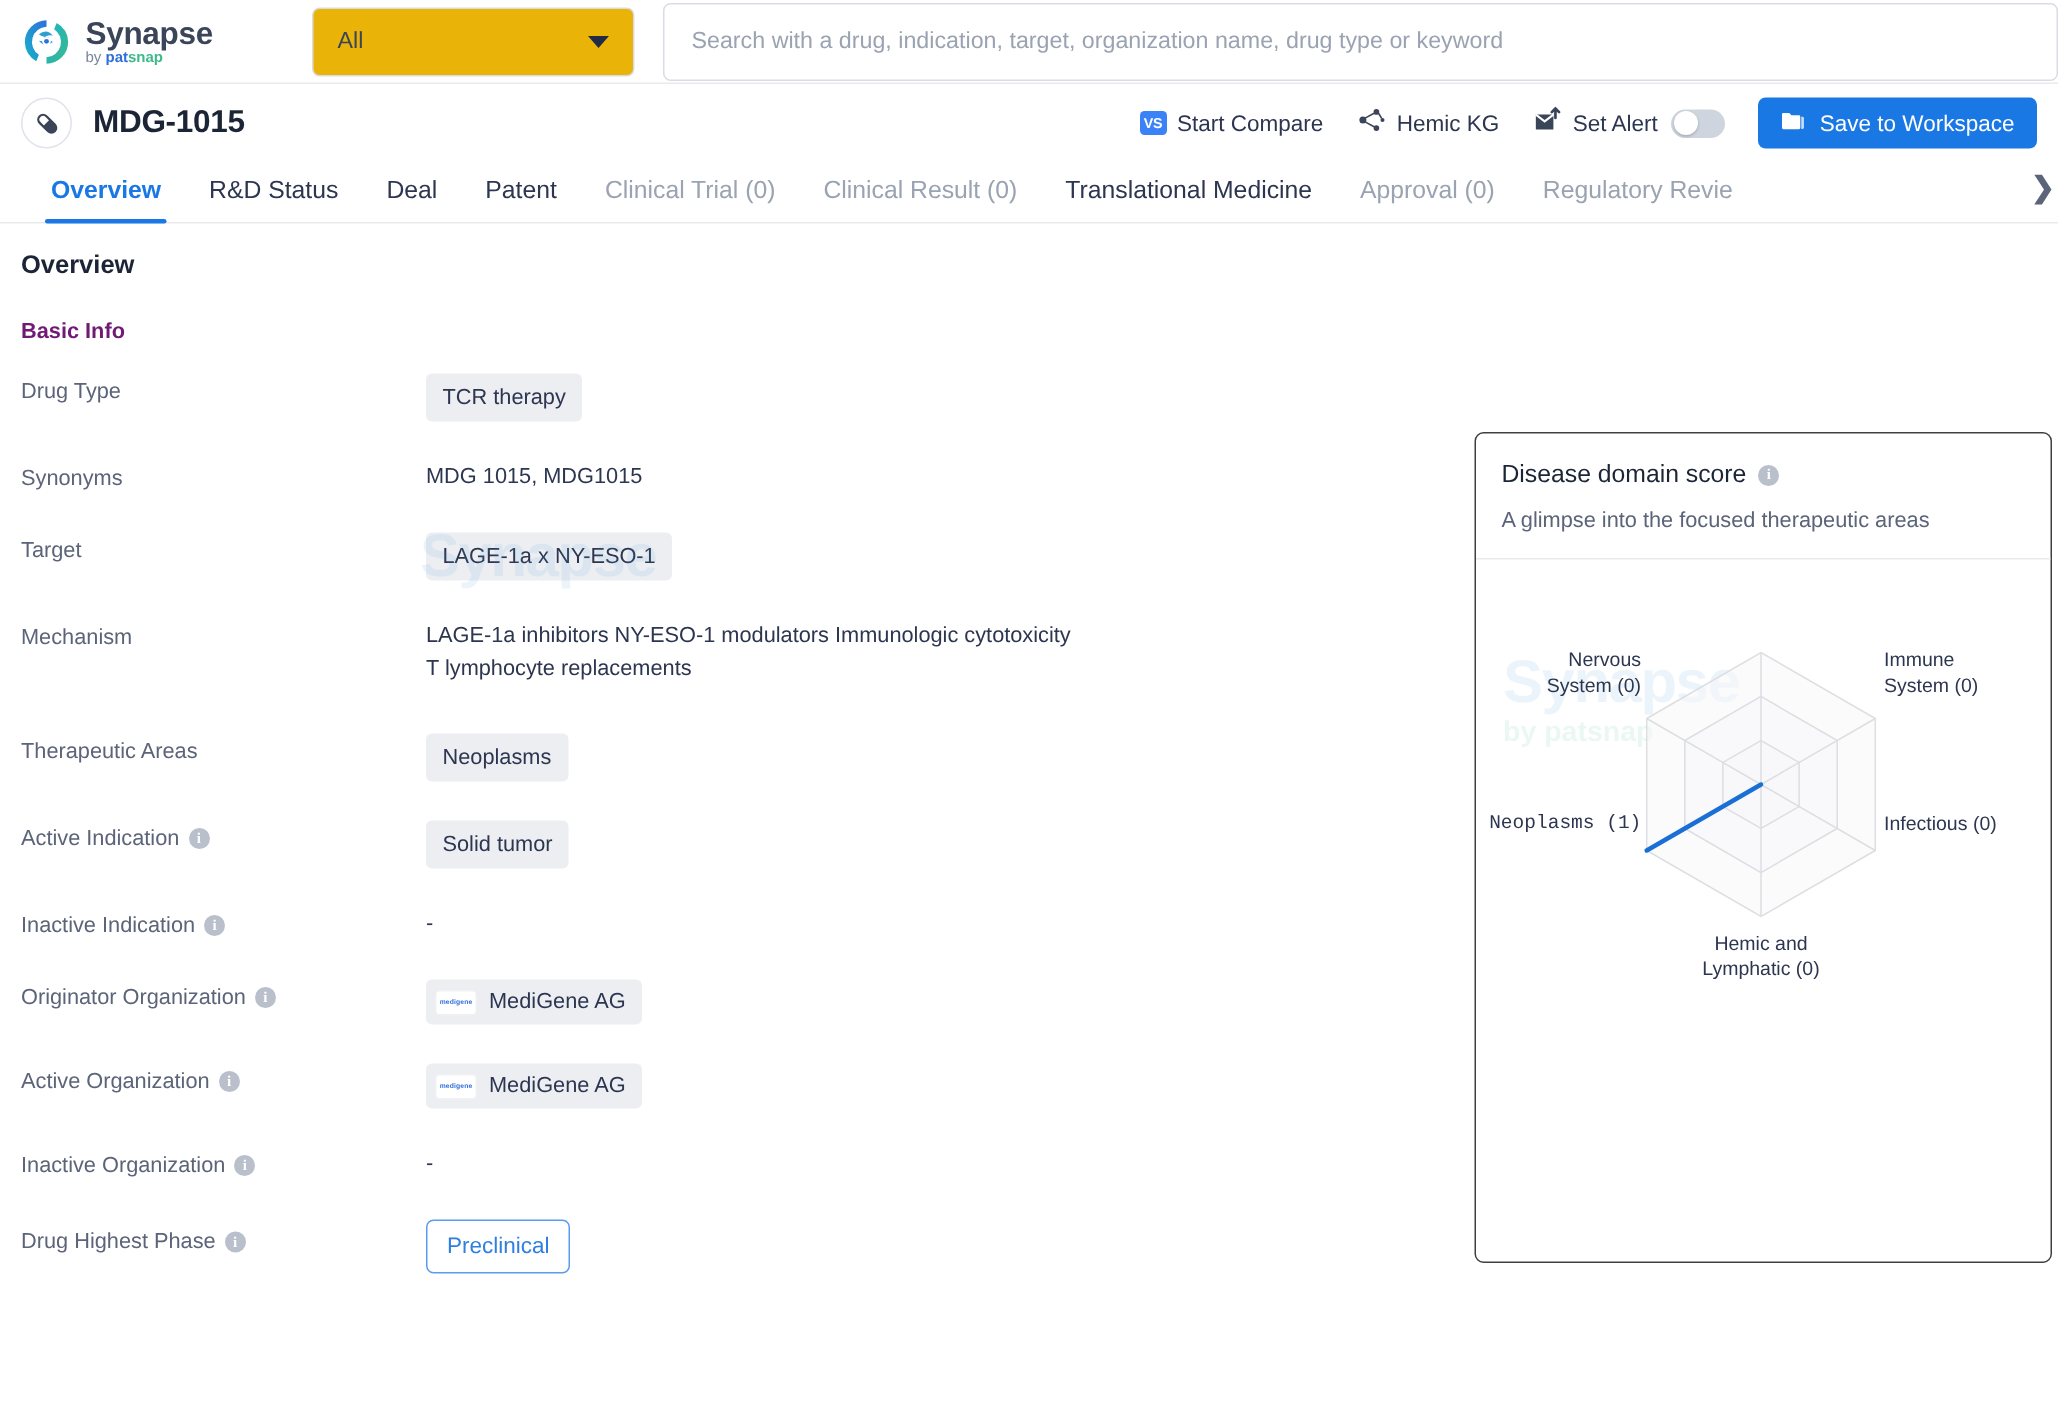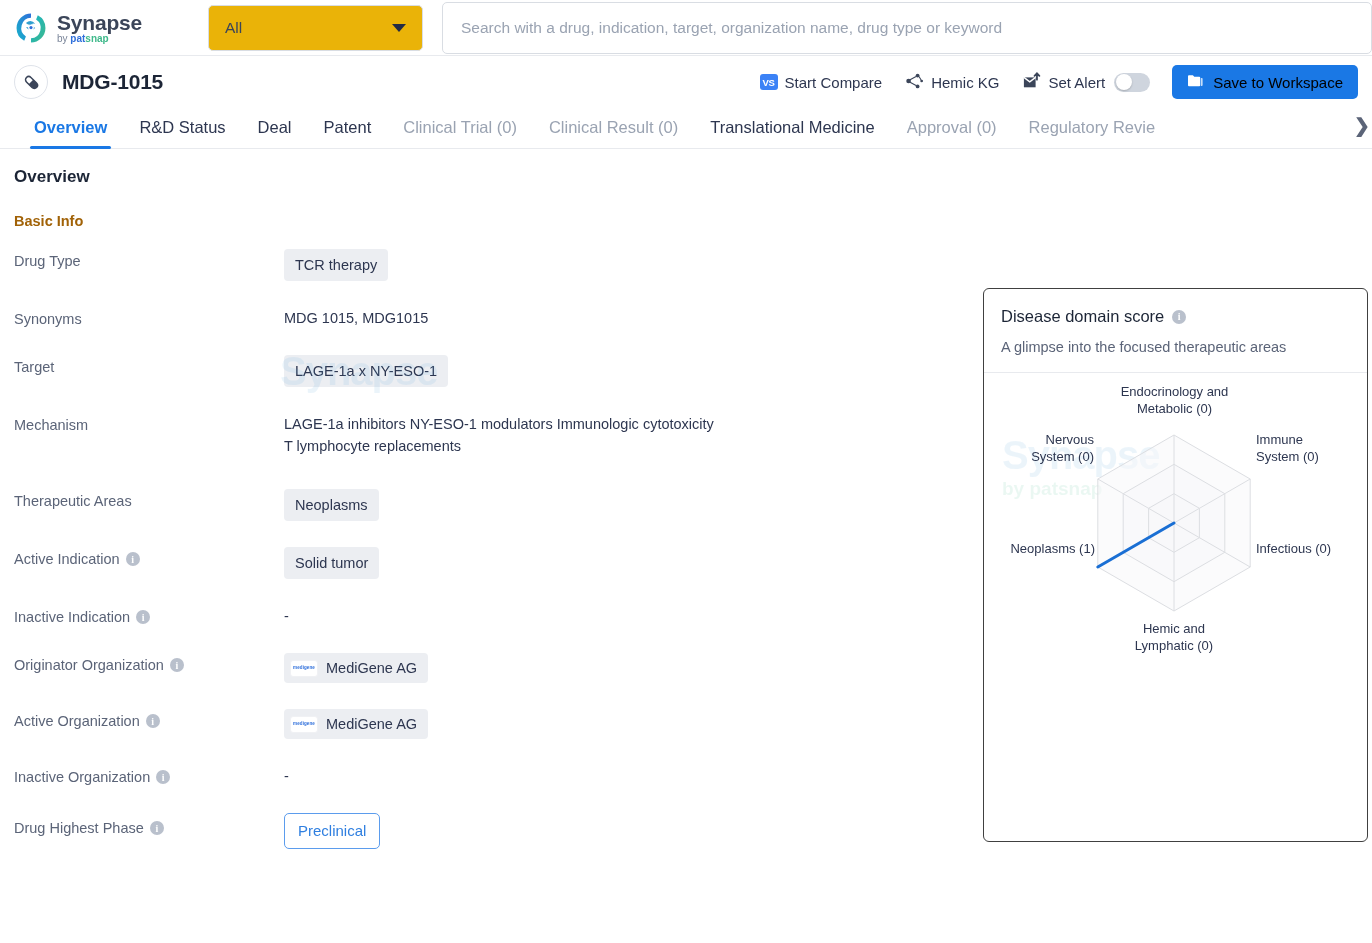--- a/index.html
+++ b/index.html
@@ -82,21 +82,21 @@
   }
   .toggle{
     width:36px;height:19px;border-radius:10px;background:#cfd5de;
     position:relative; cursor:pointer; margin-left:2px;
   }
   .toggle .knob{
     position:absolute; top:1.5px; left:2px; width:16px;height:16px;
     border-radius:50%; background:#fff; box-shadow:0 1px 2px rgba(0,0,0,.2);
   }
   .btn-primary{
-    height:34px; background:#1a78e5; color:#000000; border:0;
+    height:34px; background:#1a78e5; color:#ffffff; border:0;
     border-radius:5px; padding:0 15px; font-size:15px;
     display:flex; align-items:center; gap:9px; cursor:pointer;
     font-family:"Liberation Sans", sans-serif; white-space:nowrap;
   }
 
   
   .tabs{
     height:41px; display:flex; align-items:flex-end;
     border-bottom:1px solid #e8eaee; padding-left:18px;
     position:relative; gap:0;
@@ -113,21 +113,21 @@
   }
   .tab-chevron{
     position:absolute; right:2px; bottom:11px;
     font-size:19px; color:#5b6478; cursor:pointer; font-weight:700;
     background:#fff; padding-left:3px;
   }
 
   
   .content{ position:relative; padding:18px 14px 0 14px; }
   .sec-title{ font-size:17px; font-weight:700; color:#1c2536; }
-  .sub-title{ font-size:14.5px; font-weight:700; color:#a16207; margin-top:26px; }
+  .sub-title{ font-size:14.5px; font-weight:700; color:#701a75; margin-top:26px; }
 
   .info-grid{ margin-top:20px; }
   .row{ display:flex; align-items:flex-start; margin-bottom:26px; }
   .row .lbl{
     width:270px; flex:0 0 270px;
     font-size:14.5px; color:#5b6478;
     display:flex; align-items:center; gap:6px; padding-top:4px;
   }
   .info-i{
     width:14px;height:14px;border-radius:50%;background:#b9c0cc;
@@ -418,36 +418,32 @@
         <line x1="190" y1="150" x2="266.2" y2="106"></line>
         <line x1="190" y1="150" x2="266.2" y2="194"></line>
         <line x1="190" y1="150" x2="190" y2="238"></line>
         <line x1="190" y1="150" x2="113.8" y2="194"></line>
         <line x1="190" y1="150" x2="113.8" y2="106"></line>
       </g>
 
       <polyline points="190,150 113.8,194" fill="none" stroke="#1a6fd4" stroke-width="3" stroke-linecap="round"></polyline>
     </svg>
 
-    <div class="axis-lbl" style="left:113px; top:10px; width:155px;">
-      <span>Endocrinology and</span><br>
-      <span>Metabolic (0)</span>
-    </div>
     <div class="axis-lbl" style="left:272px; top:58px; width:95px; text-align:left;">
       <span>Immune</span><br>
       <span>System (0)</span>
     </div>
     <div class="axis-lbl" style="left:272px; top:167px; width:100px; text-align:left;">
       <span>Infectious (0)</span>
     </div>
     <div class="axis-lbl" style="left:130px; top:247px; width:120px;">
       <span>Hemic and</span><br>
       <span>Lymphatic (0)</span>
     </div>
-    <div class="axis-lbl" style="left:8px; top:167px; width:103px; text-align:right;">
+    <div class="axis-lbl" style="left:8px; top:167px; width:103px; text-align:center;font-family:Liberation Mono, monospace;">
       <span>Neoplasms (1)</span>
     </div>
     <div class="axis-lbl" style="left:12px; top:58px; width:98px; text-align:right;">
       <span>Nervous</span><br>
       <span>System (0)</span>
     </div>
   </div>
 </div>
 
 </body></html>

